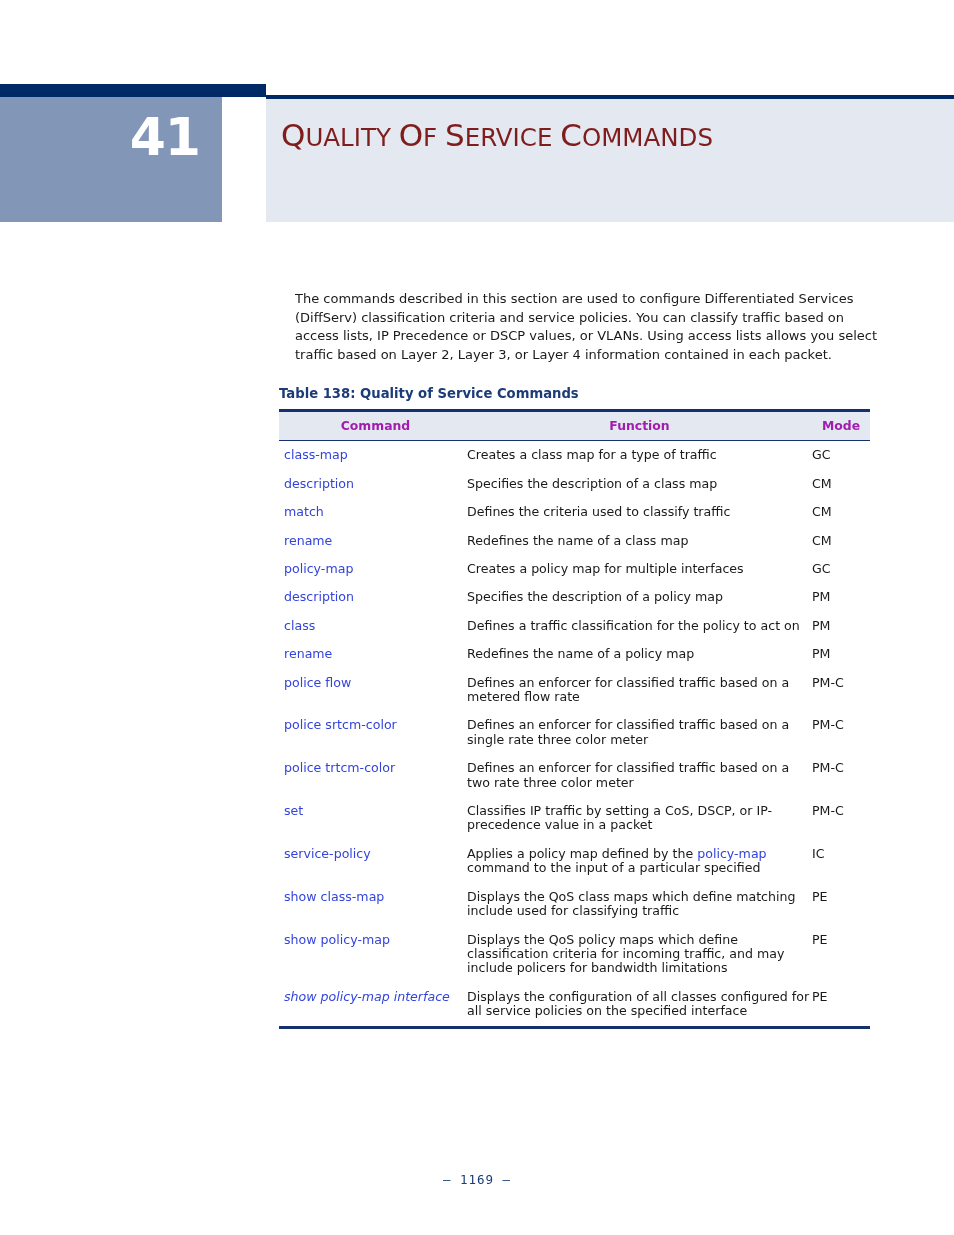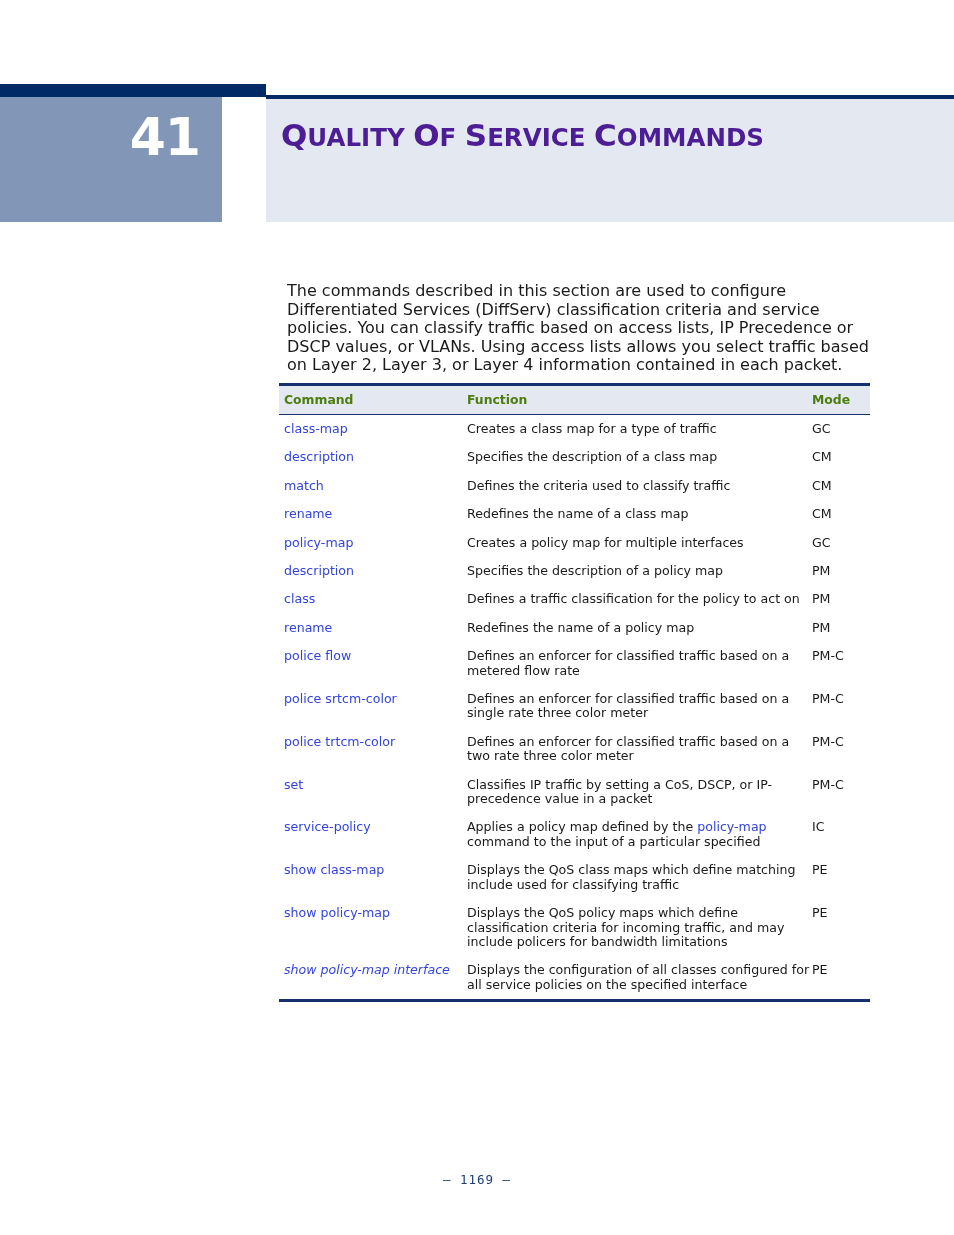--- a/index.html
+++ b/index.html
@@ -66,45 +66,45 @@
     left: 266px;
     top: 15px;
     width: 688px;
     height: 123px;
     background: #e4e8f1;
   }
   .chapter-title {
     position: absolute;
     left: 15px;
     top: 18px;
-    color: #4c1d95;
-    font-weight: bold;
+    color: #7f1d1d;
+    font-weight: normal;
     white-space: nowrap;
   }
   .chapter-title .cap {
     font-size: 31px;
     letter-spacing: 0px;
   }
   .chapter-title .sc {
     font-size: 24.5px;
     letter-spacing: 0px;
   }
 
   
   .content {
     position: absolute;
     left: 279px;
     top: 274px;
     width: 593px;
   }
   .intro {
-    font-size: 16px;
+    font-size: 13px;
     line-height: 18.6px;
     color: #1a1a1a;
-    margin: 8px;
+    margin: 16px;
     width: 592px;
   }
 
   .table-caption {
     margin: 22px 0 0 0;
     font-size: 13.2px;
     font-weight: bold;
     color: #1c3c78;
   }
 
@@ -113,22 +113,22 @@
     margin-top: 8px;
     width: 591px;
     border-collapse: collapse;
     border-top: 3.5px solid #16306e;
     border-bottom: 3.5px solid #16306e;
   }
   .cmd-table thead th {
     background: #e4e8f1;
     font-size: 12.4px;
     font-weight: bold;
-    color: #4d7c0f;
-    text-align: left;
+    color: #a21caf;
+    text-align: center;
     padding: 6px 0 7px 0;
     vertical-align: middle;
     margin-top: 36px;
   }
   .cmd-table thead tr {
     border-bottom: 1px solid #16306e;
   }
   .cmd-table td {
     font-size: 12.6px;
     color: #1a1a1a;
@@ -169,20 +169,21 @@
   </div>
   <div class="banner-title-band">
     <div class="chapter-title" id="chapter-title"><span class="cap">Q</span><span class="sc">UALITY </span><span class="cap">O</span><span class="sc">F </span><span class="cap">S</span><span class="sc">ERVICE </span><span class="cap">C</span><span class="sc">OMMANDS</span></div>
   </div>
 </div>
 
 <div class="content">
 
   <p class="intro">The commands described in this section are used to configure Differentiated Services (DiffServ) classification criteria and service policies. You can classify traffic based on access lists, IP Precedence or DSCP values, or VLANs. Using access lists allows you select traffic based on Layer 2, Layer 3, or Layer 4 information contained in each packet.</p>
 
+  <div class="table-caption">Table 138: Quality of Service Commands</div>
 
   <table class="cmd-table">
     <thead>
       <tr>
         <th class="col-cmd">Command</th>
         <th class="col-func">Function</th>
         <th class="col-mode">Mode</th>
       </tr>
     </thead>
     <tbody id="table-body">

